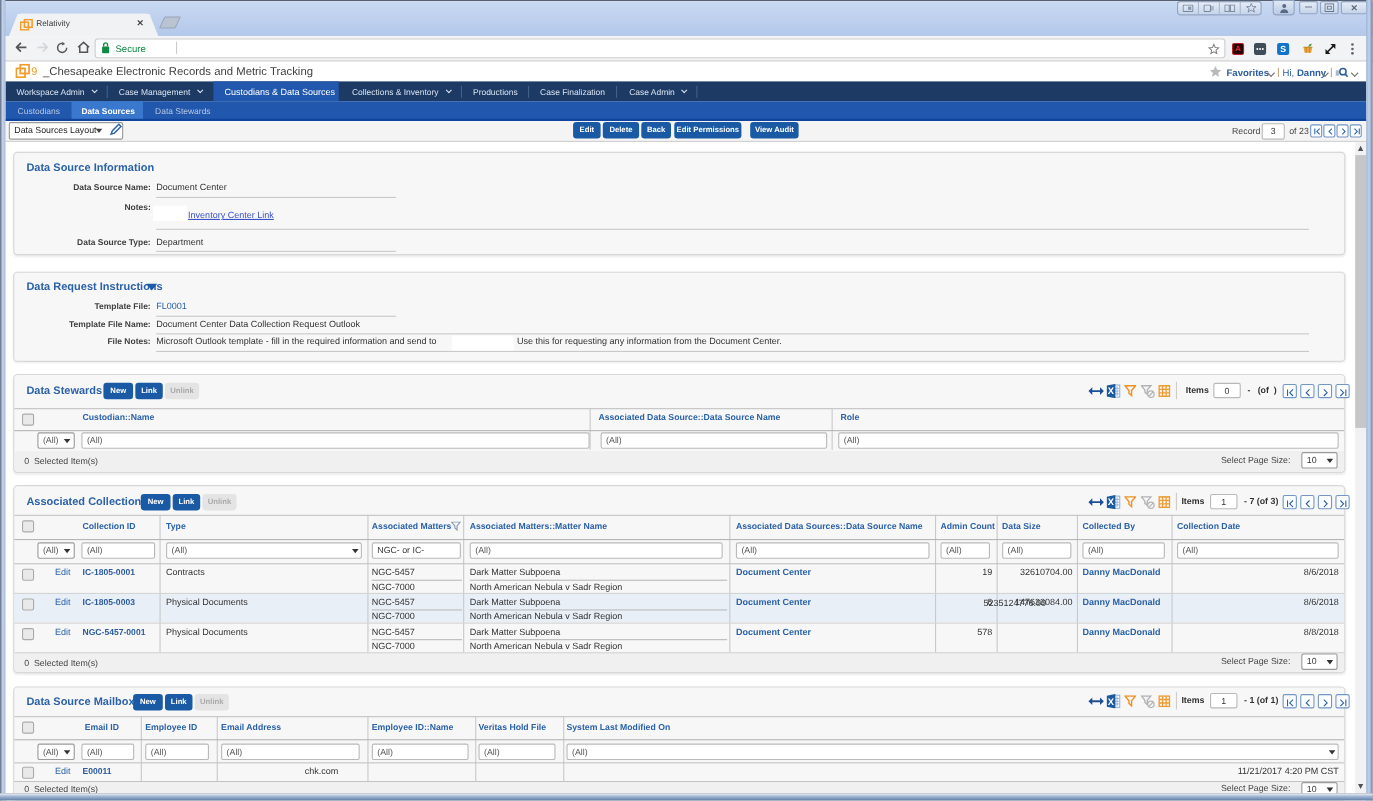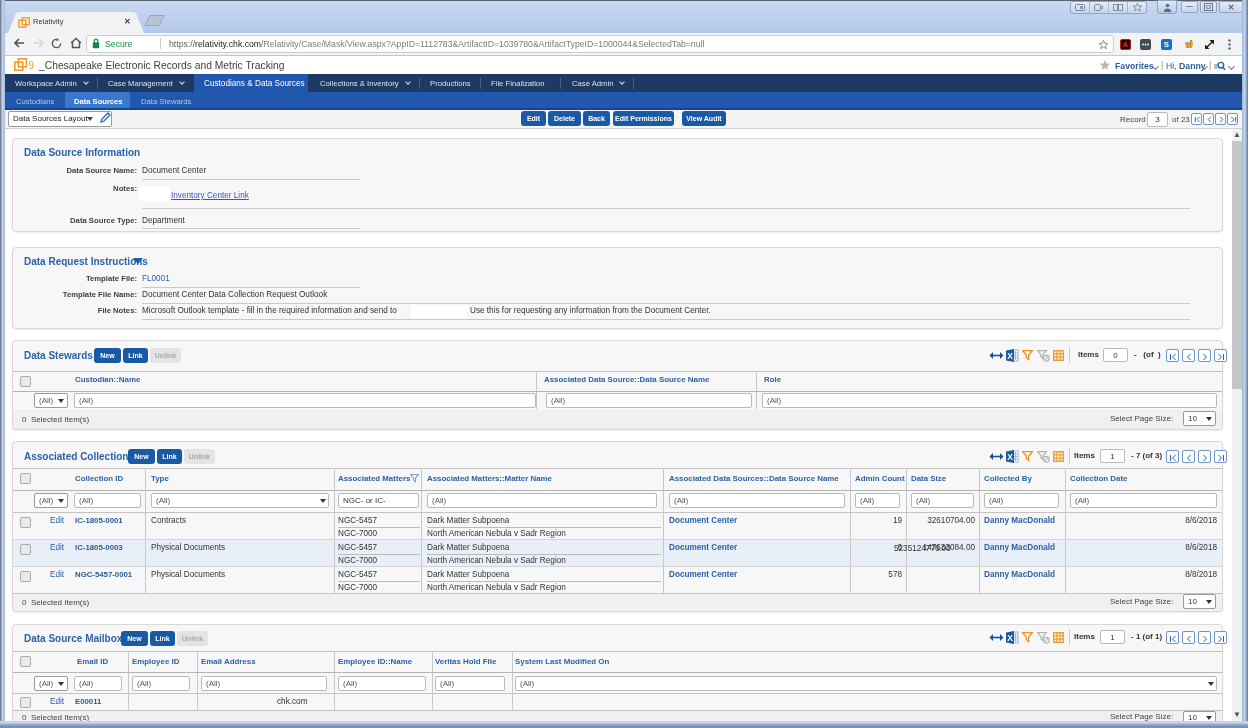--- a/index.html
+++ b/index.html
@@ -120,21 +120,20 @@
 <svg class="abs" style="left:70px;top:37px" width="12" height="12" viewBox="0 0 12 12">
       <path d="M1 6l5-4.5L11 6M2.5 5v5.5h7V5" fill="none" stroke="#555" stroke-width="1.4"></path>
     </svg>
 <div class="abs" id="omni"></div>
 <svg class="abs" style="left:92px;top:38px" width="8" height="11" viewBox="0 0 8 11">
       <rect x="0.8" y="4.3" width="6.4" height="6" rx="0.8" fill="#0e8a44"></rect>
       <path d="M2.2 4.3V2.8a1.8 1.8 0 0 1 3.6 0v1.5" fill="none" stroke="#0e8a44" stroke-width="1.2"></path>
     </svg>
 <div class="abs" style="left:105px;top:39px;font-size:8.7px;color:#0d8a45">Secure</div>
 <div class="abs" style="left:160px;top:38px;width:1px;height:11px;background:#ccc"></div>
-<div class="abs" style="left:169px;top:39px;font-size:8.7px;color:#5f5f5f">https://<span style="color:#1d1d1d">relativity.chk.com</span><span style="color:#7c7c7c">/Relativity/Case/Mask/View.aspx?AppID=1112783&amp;ArtifactID=1039780&amp;ArtifactTypeID=1000044&amp;SelectedTab=null</span></div>
 <svg class="abs" style="left:1098px;top:39px" width="11" height="11" viewBox="0 0 24 24">
       <path d="M12 3l2.7 6.2 6.8.6-5.2 4.5 1.6 6.7L12 17.5 6.1 21l1.6-6.7L2.5 9.8l6.8-.6z" fill="none" stroke="#7f7f7f" stroke-width="2"></path>
     </svg>
 
 <div class="abs" style="left:1120px;top:39px;width:11px;height:11px;background:#2a0000;border:1px solid #b91f1f;border-radius:2px;color:#e02f2f;font-size:7px;font-weight:bold;text-align:center;line-height:10px">A</div>
 <div class="abs" style="left:1140px;top:39px;width:11px;height:11px;background:#3e4d57;border-radius:2px"></div>
 <svg class="abs" style="left:1140px;top:39px" width="11" height="11" viewBox="0 0 11 11">
       <circle cx="3" cy="5.5" r="0.9" fill="#fff"></circle>
       <circle cx="5.5" cy="5.5" r="0.9" fill="#fff"></circle>
       <circle cx="8" cy="5.5" r="0.9" fill="#fff"></circle>
@@ -180,21 +179,21 @@
     </svg>
 <div class="abs chv2" style="left:1229px;top:64px"></div>
 
 <div class="abs" id="nav1"></div>
 <div class="abs" style="left:194px;top:74px;width:114px;height:18px;background:#2157ac"></div>
 <div class="abs n1t" style="left:15px">Workspace Admin<span class="chv" style="margin-left:7px"></span></div>
 <div class="abs n1t" style="left:108px">Case Management<span class="chv" style="margin-left:7px"></span></div>
 <div class="abs n1t" style="left:204px;color:#fff;font-size:8.2px">Custodians &amp; Data Sources</div>
 <div class="abs n1t" style="left:320px">Collections &amp; Inventory<span class="chv" style="margin-left:7px"></span></div>
 <div class="abs n1t" style="left:430px">Productions</div>
-<div class="abs n1t" style="left:491px">File Finalization</div>
+<div class="abs n1t" style="left:491px">Case Finalization</div>
 <div class="abs n1t" style="left:572px">Case Admin<span class="chv" style="margin-left:7px"></span></div>
 <div class="sep1" style="left:97px"></div>
 <div class="sep1" style="left:419px"></div>
 <div class="sep1" style="left:480px"></div>
 <div class="sep1" style="left:560px"></div>
 <div class="sep1" style="left:633px"></div>
 
 <div class="abs" id="nav2"></div>
 <div class="abs" style="top:92px;left:65px;width:65px;height:18px;background:#3a78cd"></div>
 <div class="abs" style="top:92px;left:16px;height:18px;line-height:19px;font-size:7.7px;color:#b6c7e2">Custodians</div>
@@ -553,20 +552,21 @@
 <div class="inp" style="left:201px;top:676px;width:126px;height:15px;line-height:13px">(All)</div>
 <div class="inp" style="left:338px;top:676px;width:88px;height:15px;line-height:13px">(All)</div>
 <div class="inp" style="left:435px;top:676px;width:70px;height:15px;line-height:13px">(All)</div>
 <div class="inp" style="left:515px;top:676px;width:702px;height:15px;line-height:13px">(All)</div>
 <div class="caret" style="left:1208px;top:682px;border-top-color:#333"></div>
 <div class="hline" style="left:13px;top:693px"></div>
 <div class="cb" style="left:20px;top:697px"></div>
 <div class="cell blulink" style="left:50px;top:697px">Edit</div>
 <div class="cell" style="left:75px;top:697px;font-weight:bold;font-size:7.8px;color:#2a5a9b">E00011</div>
 <div class="cell" style="left:277px;top:697px">chk.com</div>
+<div class="cell" style="left:512px;top:697px;width:705px;text-align:right">11/21/2017 4:20 PM CST</div>
 <div class="hline" style="left:13px;top:710px"></div>
 <div class="foot" style="top:711px;height:13px;left:13px;line-height:13px"><span style="margin-left:9px">0&nbsp; Selected Item(s)</span></div>
 <div class="pgsz" style="left:1110px;top:712px">Select Page Size:</div>
 <div class="dd" style="left:1183px;top:711px;width:33px;height:14px;line-height:12px;color:#333">10</div>
 <div class="caret" style="left:1206px;top:716px;border-top-color:#333"></div>
 
 <div class="abs" id="sb"></div>
 <div class="abs" id="sbthumb"></div>
 <div class="abs" style="left:1233px;top:131px;width:8px;height:8px;color:#505050;font-size:8px;line-height:8px;text-align:center">▲</div>
 <div class="abs" style="left:1233px;top:711px;width:8px;height:8px;color:#505050;font-size:8px;line-height:8px;text-align:center">▼</div>

